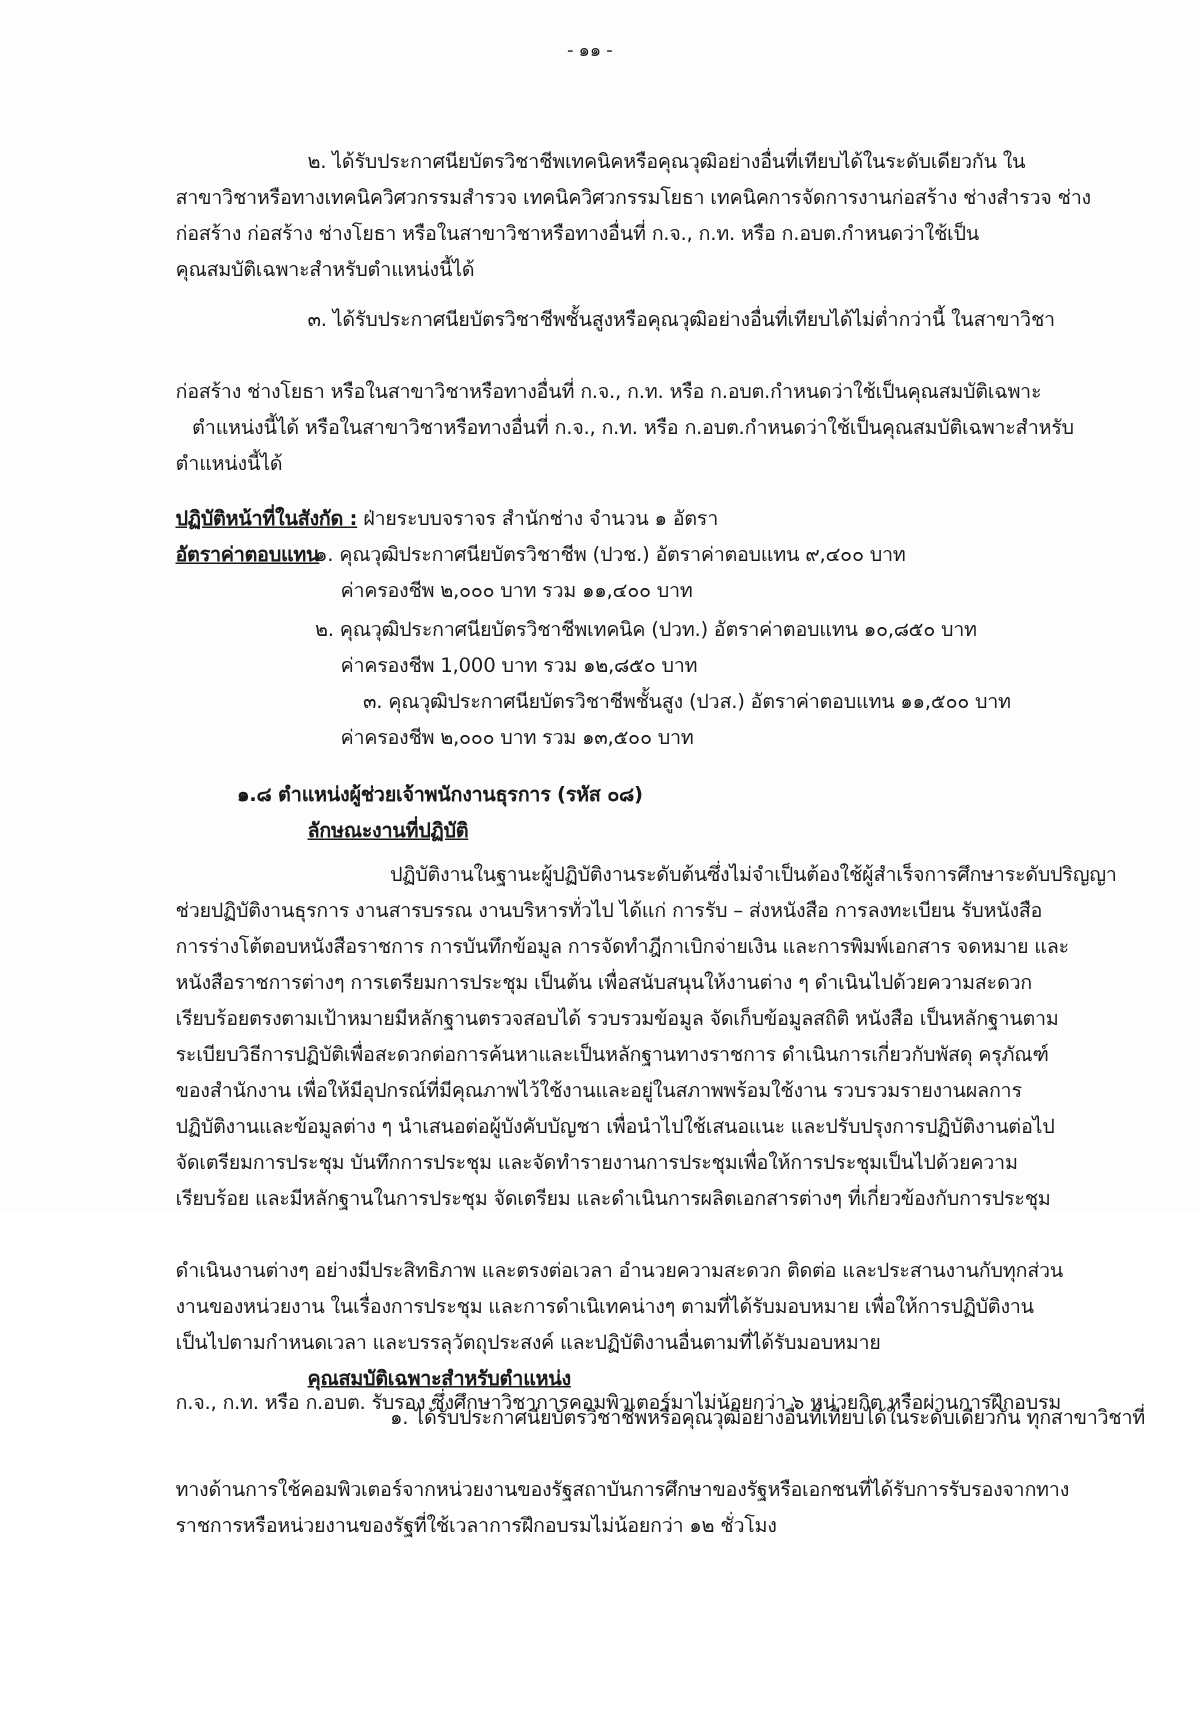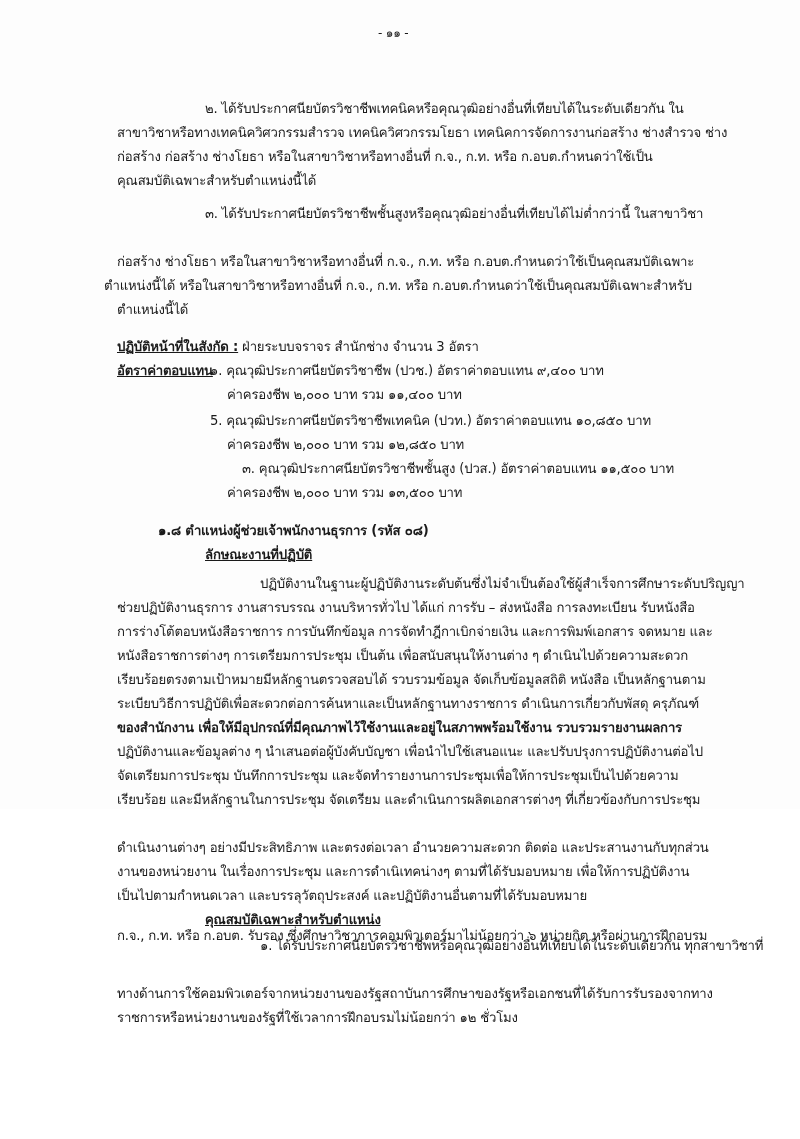--- a/index.html
+++ b/index.html
@@ -24,45 +24,45 @@
 
   <div class="line pageno" style="left:378px; top:22px;">- ๑๑ -</div>
 
   <div class="line" style="left:205px; top:98px;">๒. ได้รับประกาศนียบัตรวิชาชีพเทคนิคหรือคุณวุฒิอย่างอื่นที่เทียบได้ในระดับเดียวกัน ใน</div>
   <div class="line" style="left:117px; top:122px;">สาขาวิชาหรือทางเทคนิควิศวกรรมสำรวจ เทคนิควิศวกรรมโยธา เทคนิคการจัดการงานก่อสร้าง ช่างสำรวจ ช่าง</div>
   <div class="line" style="left:117px; top:146px;">ก่อสร้าง ก่อสร้าง ช่างโยธา หรือในสาขาวิชาหรือทางอื่นที่ ก.จ., ก.ท. หรือ ก.อบต.กำหนดว่าใช้เป็น</div>
   <div class="line" style="left:117px; top:170px;">คุณสมบัติเฉพาะสำหรับตำแหน่งนี้ได้</div>
 
   <div class="line" style="left:205px; top:203px;">๓. ได้รับประกาศนียบัตรวิชาชีพชั้นสูงหรือคุณวุฒิอย่างอื่นที่เทียบได้ไม่ต่ำกว่านี้ ในสาขาวิชา</div>
   <div class="line" style="left:117px; top:251px;">ก่อสร้าง ช่างโยธา หรือในสาขาวิชาหรือทางอื่นที่ ก.จ., ก.ท. หรือ ก.อบต.กำหนดว่าใช้เป็นคุณสมบัติเฉพาะ</div>
-  <div class="line" style="left:104px; top:275px;">ตำแหน่งนี้ได้ หรือในสาขาวิชาหรือทางอื่นที่ ก.จ., ก.ท. หรือ ก.อบต.กำหนดว่าใช้เป็นคุณสมบัติเฉพาะสำหรับ</div>
+  <div class="line" style="left:128px; top:275px;">ตำแหน่งนี้ได้ หรือในสาขาวิชาหรือทางอื่นที่ ก.จ., ก.ท. หรือ ก.อบต.กำหนดว่าใช้เป็นคุณสมบัติเฉพาะสำหรับ</div>
   <div class="line" style="left:117px; top:299px;">ตำแหน่งนี้ได้</div>
 
   <div class="line" style="left:117px; top:336px;">
-    <span class="bold ul">ปฏิบัติหน้าที่ในสังกัด :</span><span> ฝ่ายระบบจราจร สำนักช่าง จำนวน  3 อัตรา</span>
+    <span class="bold ul">ปฏิบัติหน้าที่ในสังกัด :</span><span> ฝ่ายระบบจราจร สำนักช่าง จำนวน  ๑ อัตรา</span>
   </div>
 
   <div class="line bold ul" style="left:117px; top:360px;">อัตราค่าตอบแทน</div>
   <div class="line" style="left:210px; top:360px;">๑. คุณวุฒิประกาศนียบัตรวิชาชีพ (ปวช.) อัตราค่าตอบแทน ๙,๔๐๐ บาท</div>
   <div class="line" style="left:227px; top:384px;">ค่าครองชีพ ๒,๐๐๐ บาท รวม ๑๑,๔๐๐ บาท</div>
-  <div class="line" style="left:210px; top:410px;">5. คุณวุฒิประกาศนียบัตรวิชาชีพเทคนิค (ปวท.) อัตราค่าตอบแทน ๑๐,๘๕๐ บาท</div>
-  <div class="line" style="left:227px; top:434px;">ค่าครองชีพ ๒,๐๐๐ บาท รวม ๑๒,๘๕๐ บาท</div>
+  <div class="line" style="left:210px; top:410px;">๒. คุณวุฒิประกาศนียบัตรวิชาชีพเทคนิค (ปวท.) อัตราค่าตอบแทน ๑๐,๘๕๐ บาท</div>
+  <div class="line" style="left:227px; top:434px;">ค่าครองชีพ 1,000 บาท รวม ๑๒,๘๕๐ บาท</div>
   <div class="line" style="left:210px; top:458px;margin-left:32px;">๓. คุณวุฒิประกาศนียบัตรวิชาชีพชั้นสูง (ปวส.) อัตราค่าตอบแทน  ๑๑,๕๐๐ บาท</div>
   <div class="line" style="left:227px; top:482px;">ค่าครองชีพ ๒,๐๐๐ บาท รวม ๑๓,๕๐๐  บาท</div>
 
   <div class="line bold" style="left:158px; top:520px;">๑.๘  ตำแหน่งผู้ช่วยเจ้าพนักงานธุรการ (รหัส ๐๘)</div>
   <div class="line bold ul" style="left:205px; top:544px;">ลักษณะงานที่ปฏิบัติ</div>
 
   <div class="line" style="left:260px; top:573px;">ปฏิบัติงานในฐานะผู้ปฏิบัติงานระดับต้นซึ่งไม่จำเป็นต้องใช้ผู้สำเร็จการศึกษาระดับปริญญา</div>
   <div class="line" style="left:117px; top:597px;">ช่วยปฏิบัติงานธุรการ งานสารบรรณ งานบริหารทั่วไป ได้แก่ การรับ – ส่งหนังสือ การลงทะเบียน รับหนังสือ</div>
   <div class="line" style="left:117px; top:621px;">การร่างโต้ตอบหนังสือราชการ การบันทึกข้อมูล การจัดทำฎีกาเบิกจ่ายเงิน และการพิมพ์เอกสาร จดหมาย และ</div>
   <div class="line" style="left:117px; top:645px;">หนังสือราชการต่างๆ การเตรียมการประชุม เป็นต้น เพื่อสนับสนุนให้งานต่าง ๆ ดำเนินไปด้วยความสะดวก</div>
   <div class="line" style="left:117px; top:693px;">ระเบียบวิธีการปฏิบัติเพื่อสะดวกต่อการค้นหาและเป็นหลักฐานทางราชการ ดำเนินการเกี่ยวกับพัสดุ ครุภัณฑ์</div>
   <div class="line" style="left:117px; top:669px;">เรียบร้อยตรงตามเป้าหมายมีหลักฐานตรวจสอบได้ รวบรวมข้อมูล จัดเก็บข้อมูลสถิติ หนังสือ เป็นหลักฐานตาม</div>
-  <div class="line" style="left:117px; top:717px;font-weight:bold;">ของสำนักงาน เพื่อให้มีอุปกรณ์ที่มีคุณภาพไว้ใช้งานและอยู่ในสภาพพร้อมใช้งาน  รวบรวมรายงานผลการ</div>
+  <div class="line" style="left:117px; top:717px;">ของสำนักงาน เพื่อให้มีอุปกรณ์ที่มีคุณภาพไว้ใช้งานและอยู่ในสภาพพร้อมใช้งาน  รวบรวมรายงานผลการ</div>
   <div class="line" style="left:117px; top:741px;">ปฏิบัติงานและข้อมูลต่าง ๆ นำเสนอต่อผู้บังคับบัญชา เพื่อนำไปใช้เสนอแนะ และปรับปรุงการปฏิบัติงานต่อไป</div>
   <div class="line" style="left:117px; top:765px;">จัดเตรียมการประชุม บันทึกการประชุม และจัดทำรายงานการประชุมเพื่อให้การประชุมเป็นไปด้วยความ</div>
   <div class="line" style="left:117px; top:789px;">เรียบร้อย และมีหลักฐานในการประชุม จัดเตรียม และดำเนินการผลิตเอกสารต่างๆ ที่เกี่ยวข้องกับการประชุม</div>
   <div class="line" style="left:117px; top:837px;">ดำเนินงานต่างๆ อย่างมีประสิทธิภาพ และตรงต่อเวลา อำนวยความสะดวก ติดต่อ และประสานงานกับทุกส่วน</div>
   <div class="line" style="left:117px; top:861px;">งานของหน่วยงาน ในเรื่องการประชุม และการดำเนิเทคน่างๆ ตามที่ได้รับมอบหมาย เพื่อให้การปฏิบัติงาน</div>
   <div class="line" style="left:117px; top:885px;">เป็นไปตามกำหนดเวลา และบรรลุวัตถุประสงค์  และปฏิบัติงานอื่นตามที่ได้รับมอบหมาย</div>
 
   <div class="line bold ul" style="left:205px; top:909px;">คุณสมบัติเฉพาะสำหรับตำแหน่ง</div>
 
   <div class="line" style="left:260px; top:935px;">๑. ได้รับประกาศนียบัตรวิชาชีพหรือคุณวุฒิอย่างอื่นที่เทียบได้ในระดับเดียวกัน ทุกสาขาวิชาที่</div>

